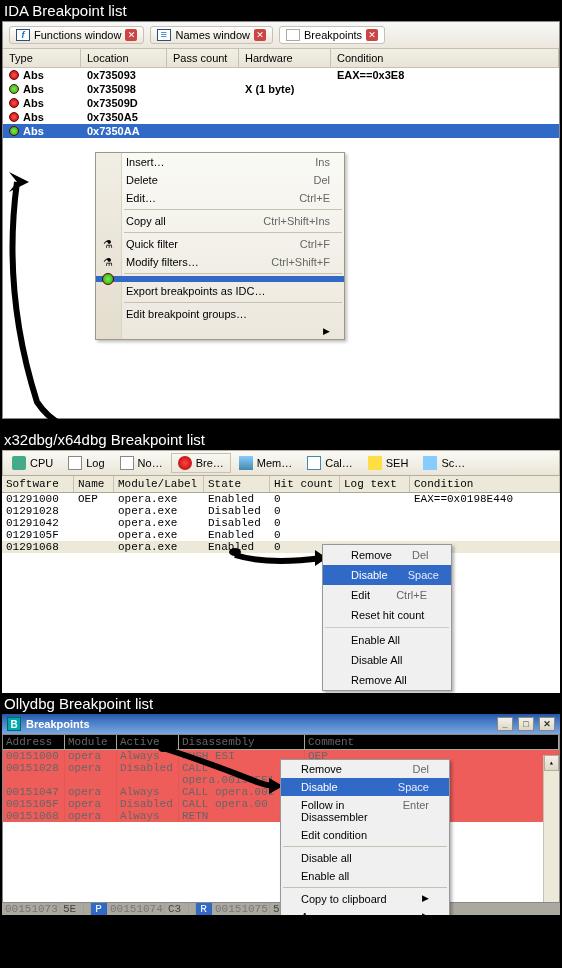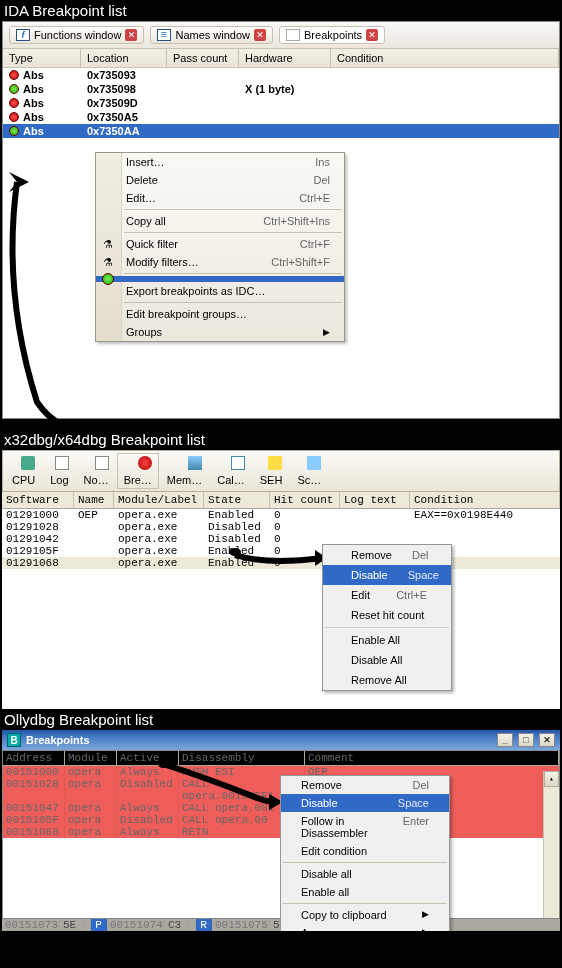--- a/index.html
+++ b/index.html
@@ -34,21 +34,21 @@
   .mrow { display:flex; padding:3px 14px 3px 30px; align-items:center; position:relative; }
   .mrow.sel { background:#3169c6; color:#fff; }
   .mrow.sep { border-top:1px solid #c8c0b0; margin:2px 2px 2px 28px; padding:0; height:1px; }
   .mlabel{flex:1;} .mkey{color:#666; padding-left:20px;}
   .micon{position:absolute; left:4px; width:16px; height:16px; display:flex; align-items:center; justify-content:center;}
   .arrow-right { margin-left:auto; font-size:9px; }
   
   
   .x64-panel { background:#fff; margin:0 2px; font-family:"Lucida Console","Courier New",monospace; font-size:11px; position:relative; }
   .x64-toolbar { background:linear-gradient(#fafaf5,#eae5d8); border:1px solid #b4ad9a; display:flex; padding:2px; gap:1px; }
-  .tbtn { display:flex; align-items:flex-end; gap:4px; border:1px solid transparent; padding:2px 6px; font-size:11px; font-family:"Segoe UI",sans-serif;flex-direction:column; }
+  .tbtn { display:flex; align-items:center; gap:4px; border:1px solid transparent; padding:2px 6px; font-size:11px; font-family:"Segoe UI",sans-serif; }
   .tbtn.active { border-color:#c8c0b0; }
   .tbtn .ico { width:14px;height:14px; display:inline-block; }
   .ico.cpu{background:#4a8; border-radius:2px;} .ico.log{background:#fff; border:1px solid #888;} .ico.notes{background:#fff; border:1px solid #888;}
   .ico.bre{background:radial-gradient(#f44,#a00);border-radius:50%;} .ico.mem{background:linear-gradient(#8cf,#48a);}
   .ico.cal{background:#fff;border:1px solid #48a;} .ico.seh{background:#fd4;} .ico.sc{background:#8cf;}
   
   .x64-header{display:flex;background:#ece9d8;border-bottom:1px solid #aca899;}
   .x64-header div{padding:2px 4px;border-right:1px solid #c8c0b0;}
   .xc-soft{width:72px;} .xc-name{width:40px;} .xc-mod{width:90px;} .xc-state{width:66px;} .xc-hit{width:70px;} .xc-log{width:70px;} .xc-cond{flex:1;}
   .x64-row{display:flex;} .x64-row.sel{background:#ece9d8;}
@@ -117,20 +117,21 @@
   </div>
   <div id="ida-rows">
       <div class="ida-row">
         <span class="c type">
           <span class="bp-dot red"></span>
           <span>Abs</span>
         </span>
         <span class="c loc">0x735093</span>
         <span class="c pass"></span>
         <span class="c hw"></span>
+        <span class="c cond">EAX==0x3E8</span>
       </div>
       <div class="ida-row">
         <span class="c type">
           <span class="bp-dot green"></span>
           <span>Abs</span>
         </span>
         <span class="c loc">0x735098</span>
         <span class="c pass"></span>
         <span class="c hw">X (1 byte)</span>
         <span class="c cond"></span>
@@ -210,21 +211,20 @@
         </span>
       </div>
       <div class="mrow">
         <span class="mlabel">Export breakpoints as IDC…</span>
       </div>
       <div class="mrow sep"></div>
       <div class="mrow">
         <span class="mlabel">Edit breakpoint groups…</span>
       </div>
       <div class="mrow">
-        <span class="mlabel">Groups</span>
         <span class="arrow-right">▶</span>
       </div>
     </div>
 </div>
 
 <div class="section-title">x32dbg/x64dbg Breakpoint list</div>
 <div class="x64-panel">
   <div class="x64-toolbar" id="x64-toolbar">
       <div class="tbtn">
         <span class="ico cpu"></span>

